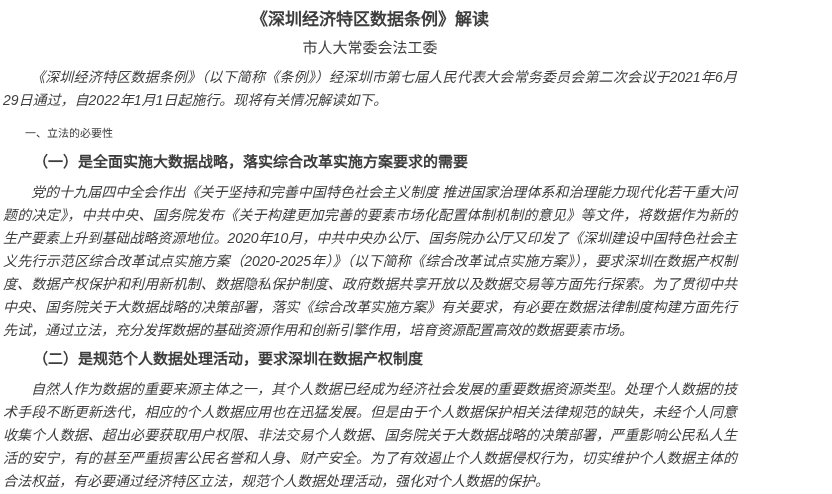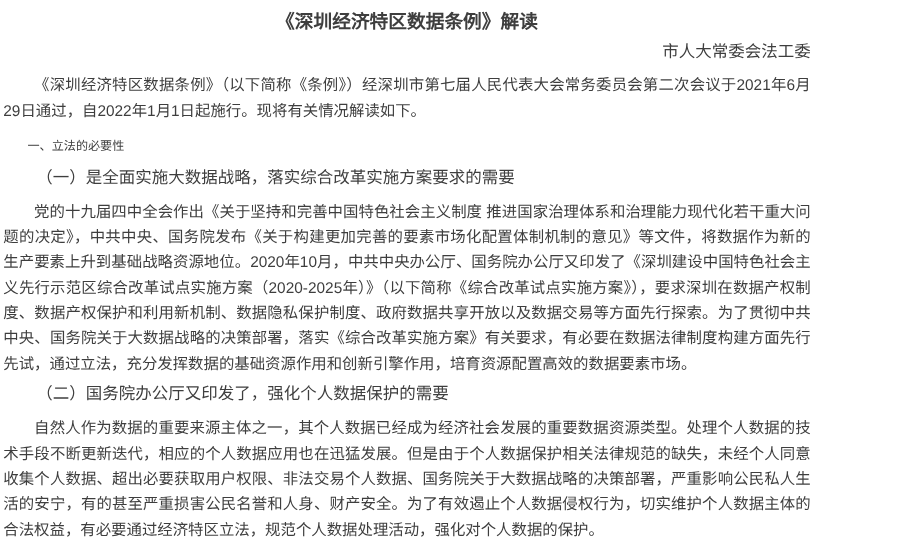--- a/index.html
+++ b/index.html
@@ -23,57 +23,58 @@
     font-size: 17px;
     line-height: 24px;
     font-weight: 700;
     text-align: center;
     margin: 0;
   }
   .doc-subtitle {
     font-size: 15px;
     line-height: 20px;
     font-weight: 400;
-    text-align: right;
+    text-align: center;
     margin: 6px 0 0 0;
   }
   .para {
     font-size: 14px;
     line-height: 23px;
     margin: 8px 0 0 0;
     text-indent: 2em;
     text-align: justify;
+    font-style: italic;
   }
   .sec-heading {
     font-size: 11px;
     line-height: 23px;
     font-weight: 400;
     margin: 10px 0 0 0;
     text-indent: 2em;
   }
   .sub-heading {
     font-size: 15px;
     line-height: 23px;
-    font-weight: 400;
+    font-weight: 700;
     margin: 5px 0 0 0;
     text-indent: 2em;
   }
 </style>
 </head>
 <body>
 
 <div class="article">
   <div class="doc-title">《深圳经济特区数据条例》解读</div>
 
   <div class="doc-subtitle">市人大常委会法工委</div>
 
   <p class="para">《深圳经济特区数据条例》（以下简称《条例》）经深圳市第七届人民代表大会常务委员会第二次会议于2021年6月29日通过，自2022年1月1日起施行。现将有关情况解读如下。</p>
 
   <div class="sec-heading">一、立法的必要性</div>
 
   <div class="sub-heading">（一）是全面实施大数据战略，落实综合改革实施方案要求的需要</div>
 
   <p class="para">党的十九届四中全会作出《关于坚持和完善中国特色社会主义制度 推进国家治理体系和治理能力现代化若干重大问题的决定》，中共中央、国务院发布《关于构建更加完善的要素市场化配置体制机制的意见》等文件，将数据作为新的生产要素上升到基础战略资源地位。2020年10月，中共中央办公厅、国务院办公厅又印发了《深圳建设中国特色社会主义先行示范区综合改革试点实施方案（2020-2025年）》（以下简称《综合改革试点实施方案》），要求深圳在数据产权制度、数据产权保护和利用新机制、数据隐私保护制度、政府数据共享开放以及数据交易等方面先行探索。为了贯彻中共中央、国务院关于大数据战略的决策部署，落实《综合改革实施方案》有关要求，有必要在数据法律制度构建方面先行先试，通过立法，充分发挥数据的基础资源作用和创新引擎作用，培育资源配置高效的数据要素市场。</p>
 
-  <div class="sub-heading">（二）国务院办公厅又印发了，强化个人数据保护的需要</div>
+  <div class="sub-heading">（二）是规范个人数据处理活动，要求深圳在数据产权制度</div>
 
   <p class="para">自然人作为数据的重要来源主体之一，其个人数据已经成为经济社会发展的重要数据资源类型。处理个人数据的技术手段不断更新迭代，相应的个人数据应用也在迅猛发展。但是由于个人数据保护相关法律规范的缺失，未经个人同意收集个人数据、超出必要获取用户权限、非法交易个人数据、国务院关于大数据战略的决策部署，严重影响公民私人生活的安宁，有的甚至严重损害公民名誉和人身、财产安全。为了有效遏止个人数据侵权行为，切实维护个人数据主体的合法权益，有必要通过经济特区立法，规范个人数据处理活动，强化对个人数据的保护。</p>
 </div>
 
 </body></html>

